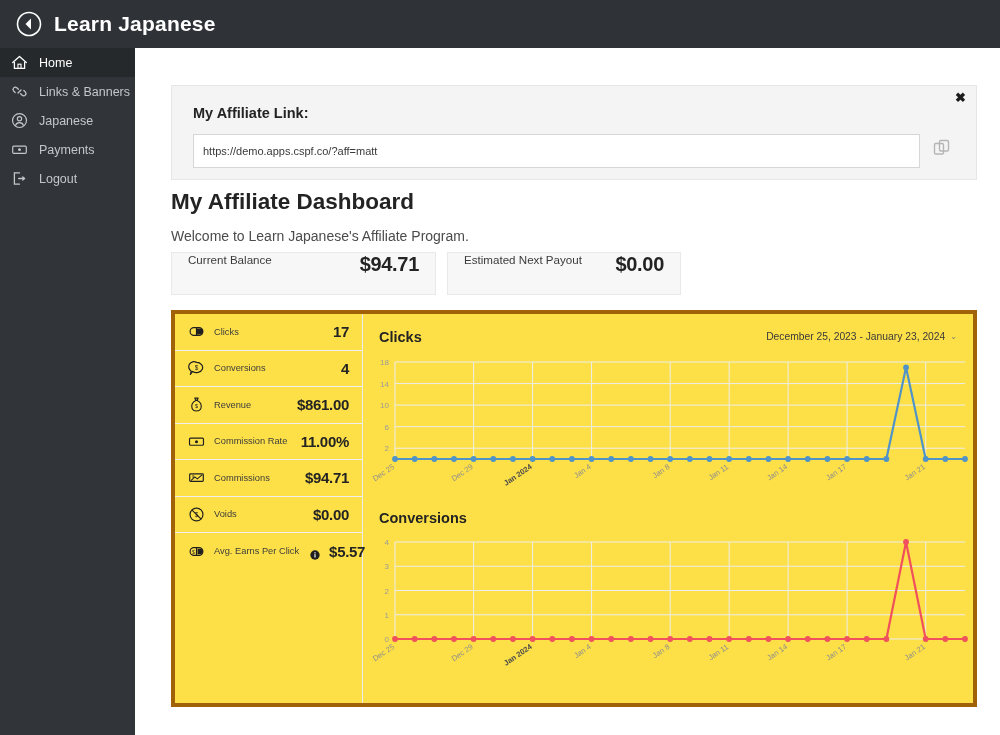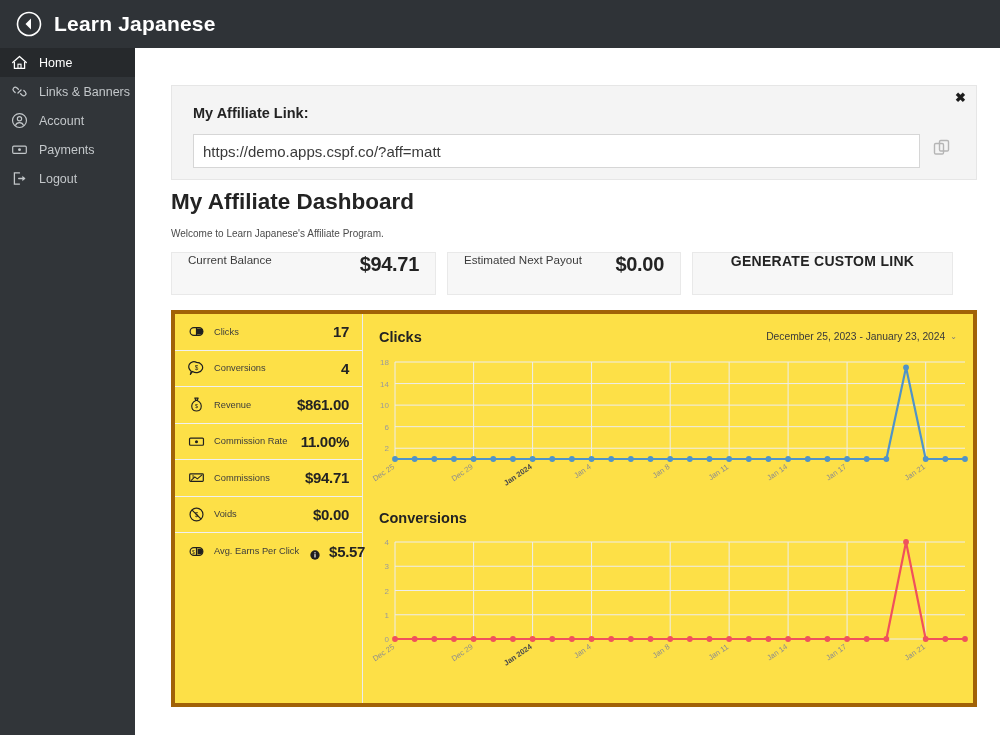--- a/index.html
+++ b/index.html
@@ -48,33 +48,33 @@
   #aff-close {
     position: absolute; right: 10px; top: 5px; font-size: 13px; font-weight: bold;
     color: #1c1c1c; cursor: pointer; line-height: 1; font-family: "Liberation Sans", sans-serif;
   }
   #aff-label {
     position: absolute; left: 21px; top: 19px; font-size: 14.5px; font-weight: bold; color: #232323;
   }
   #aff-input-wrap { position: absolute; left: 21px; top: 48px; width: 727px; height: 29px; }
   #aff-input {
     width: 100%; height: 100%; border: 1px solid #d6d6d6; background: #ffffff;
-    font-family: "Liberation Sans", sans-serif; font-size: 15px; color: #3a3a3a;
+    font-family: "Liberation Sans", sans-serif; font-size: 11px; color: #3a3a3a;
     padding: 16px 9px; outline: none;
   }
   #copy-btn {
     position: absolute; left: 758px; top: 50px; width: 24px; height: 24px; cursor: pointer;
   }
 
   
   #dash-title {
     position: absolute; left: 36px; top: 141px; font-size: 22.5px; font-weight: bold; color: #232323;
   }
   #dash-sub {
-    position: absolute; left: 36px; top: 180px; font-size: 10px; color: #4b4b4b;
+    position: absolute; left: 36px; top: 180px; font-size: 14px; color: #4b4b4b;
   }
 
   
   #cards { position: absolute; left: 36px; top: 204px; width: 806px; height: 43px; display: flex; gap: 11px; }
   .card {
     background: #f7f7f7; border: 1px solid #e9e9e9; height: 43px;
     display: flex; justify-content: space-between;
     padding: 0 16px;
   }
   .card.c1 { width: 265px; }
@@ -161,21 +161,21 @@
     </div>
 
     <div class="nav-item">
       <span class="nav-icon">
         <svg width="17" height="17" viewBox="0 0 20 20">
           <circle cx="10" cy="10" r="8.2" fill="none" stroke="#c3c7ca" stroke-width="1.4"></circle>
           <circle cx="10" cy="8" r="2.5" fill="none" stroke="#c3c7ca" stroke-width="1.4"></circle>
           <path d="M5.2 16 a5 5 0 0 1 9.6 0" fill="none" stroke="#c3c7ca" stroke-width="1.4"></path>
         </svg>
       </span>
-      <span>Account</span>
+      <span>Japanese</span>
     </div>
 
     <div class="nav-item">
       <span class="nav-icon">
         <svg width="17" height="17" viewBox="0 0 20 20">
           <rect x="2" y="6" width="16" height="8.5" rx="1.3" fill="none" stroke="#c3c7ca" stroke-width="1.4"></rect>
           <circle cx="10" cy="10.2" r="1.7" fill="#c3c7ca"></circle>
         </svg>
       </span>
       <span>Payments</span>
@@ -213,23 +213,20 @@
     <div id="dash-sub">Welcome to Learn Japanese's Affiliate Program.</div>
 
     <div id="cards">
       <div class="card c1">
         <span class="card-label">Current Balance</span>
         <span class="card-value">$94.71</span>
       </div>
       <div class="card c2">
         <span class="card-label">Estimated Next Payout</span>
         <span class="card-value">$0.00</span>
-      </div>
-      <div class="card c3">
-        <span class="card-btn-label">GENERATE CUSTOM LINK</span>
       </div>
     </div>
 
     <div id="lower">
 
       <div id="stats-col">
 
         <div class="stat-row">
           <span class="stat-icon">
             <svg width="17" height="17" viewBox="0 0 20 20">

